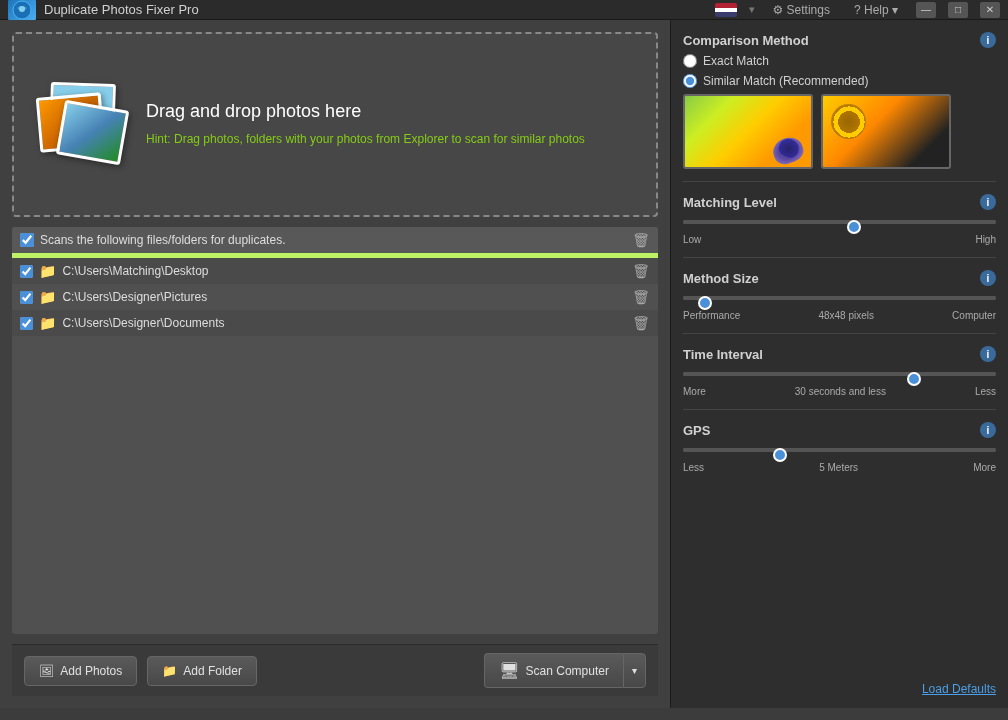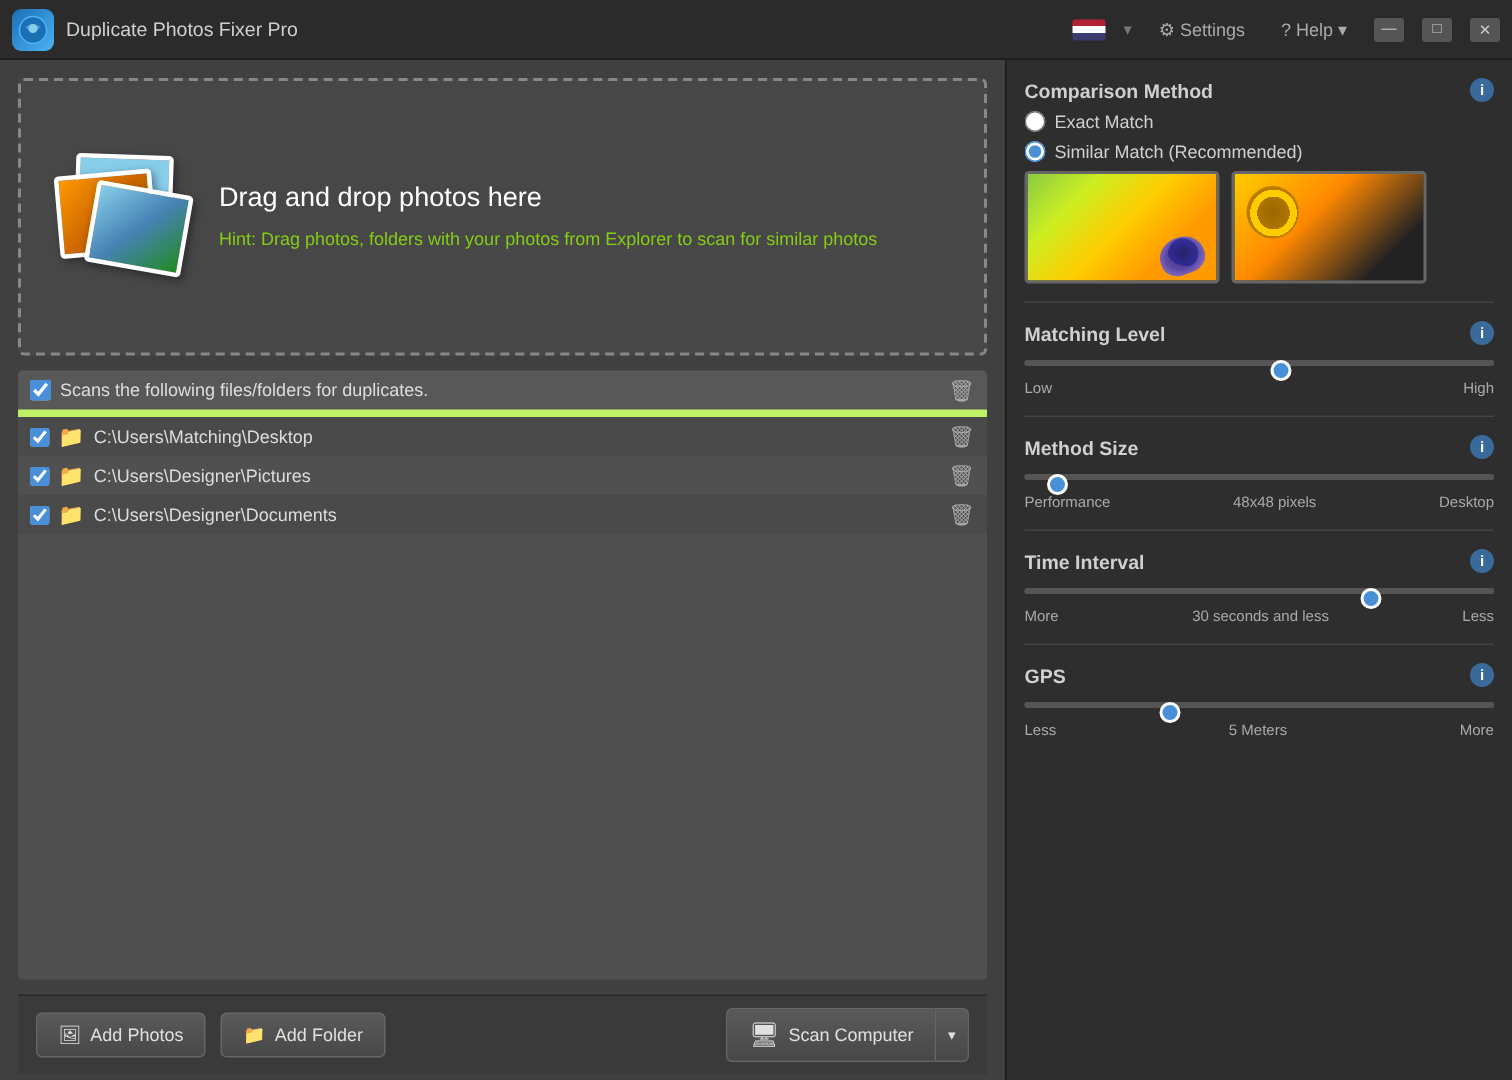--- a/index.html
+++ b/index.html
@@ -9,21 +9,21 @@
       background: #3c3c3c;
       width: 1008px;
       height: 720px;
       overflow: hidden;
       color: #e0e0e0;
     }
 
     
     .titlebar {
       background: #2b2b2b;
-      height: 40px;
+      height: 20px;
       display: flex;
       align-items: center;
       justify-content: space-between;
       padding: 0 8px;
       border-bottom: 1px solid #1a1a1a;
     }
     .titlebar-left {
       display: flex;
       align-items: center;
       gap: 8px;
@@ -517,21 +517,21 @@
 
     <div class="slider-section">
       <div class="section-title">
         <span>Method Size</span>
         <div class="info-icon">i</div>
       </div>
       <input type="range" min="0" max="100" value="5" style="margin: 4px 0px;">
       <div class="slider-labels">
         <span>Performance</span>
         <span>48x48 pixels</span>
-        <span>Desktop</span>
+        <span>Computer</span>
       </div>
     </div>
 
     <div class="divider"></div>
 
     <div class="slider-section">
       <div class="section-title">
         <span>Time Interval</span>
         <div class="info-icon">i</div>
       </div>
@@ -553,16 +553,19 @@
       <input type="range" min="0" max="100" value="30" style="margin: 4px 0px;">
       <div class="slider-labels">
         <span>Less</span>
         <span>5 Meters</span>
         <span>More</span>
       </div>
     </div>
 
     <div style="flex:1;"></div>
 
+    <div style="text-align:right;">
+      <span class="load-defaults">Load Defaults</span>
+    </div>
 
   </div>
 
 </div>
 
 </body></html>

